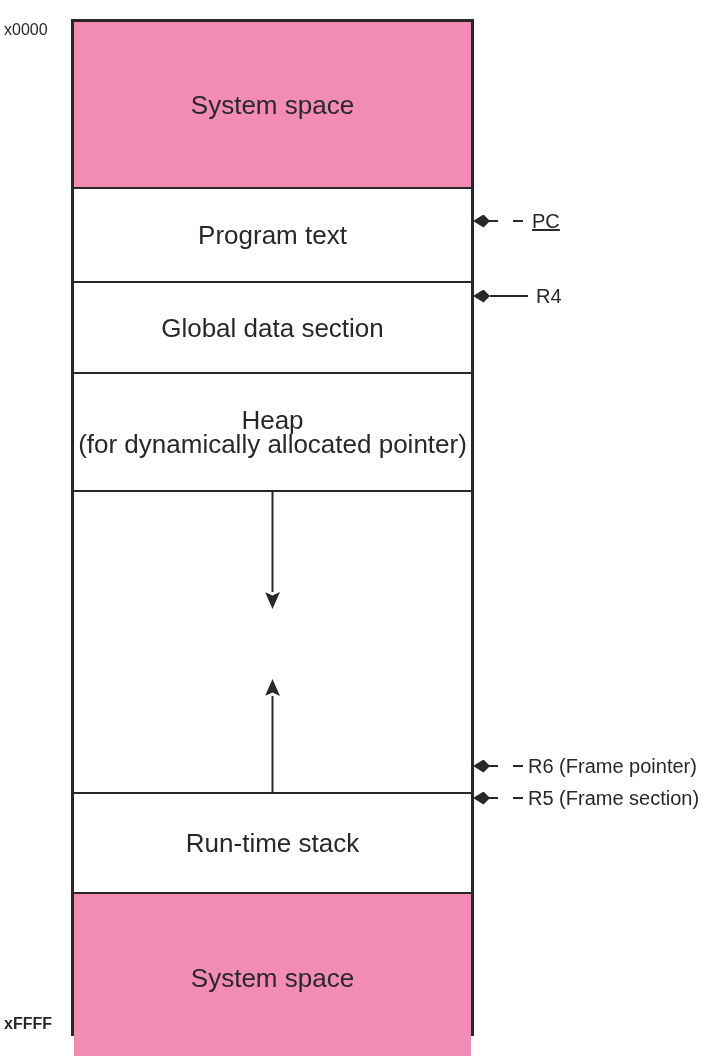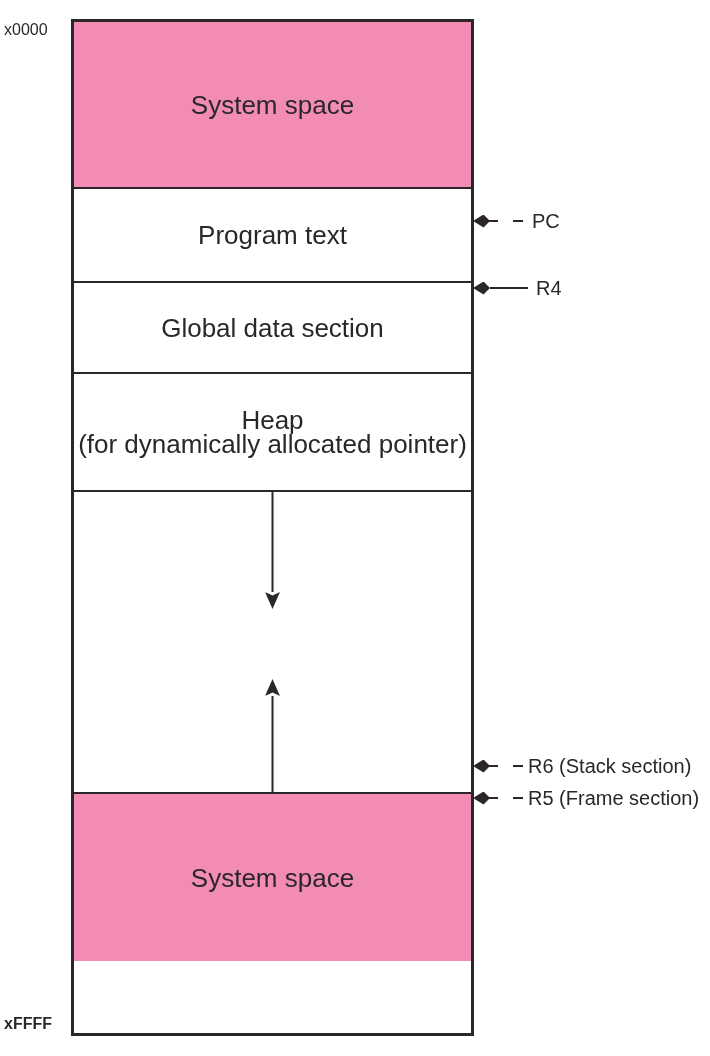--- a/index.html
+++ b/index.html
@@ -66,22 +66,22 @@
   .v-head.down-head{clip-path:polygon(0 0,50% 20%,100% 0,50% 100%);}
   .v-head.up-head{clip-path:polygon(50% 0,100% 100%,50% 80%,0 100%);}
 
   
   .pointer{
     position:absolute;left:473px;
     transform:translateY(-50%);
     display:flex;align-items:center;
     white-space:nowrap;
   }
-  .pointer-pc{top:221px;}
-  .pointer-r4{top:288px;}
+  .pointer-pc{top:221px;text-decoration:underline;}
+  .pointer-r4{top:296px;}
   .pointer-r6{top:766px;}
   .pointer-r5{top:798px;}
   .kite{
     width:17px;height:13px;background:var(--line);
     clip-path:polygon(0 50%,62% 0,100% 50%,62% 100%);
     flex:none;
   }
   .seg{height:2px;background:var(--line);flex:none;margin-left:-2px;}
   .seg-short{width:10px;}
   .seg-long{width:38px;margin-left:0;}
@@ -126,20 +126,23 @@
       <div class="v-arrow down">
         <div class="v-shaft down-shaft"></div>
         <div class="v-head down-head"></div>
       </div>
       <div class="v-arrow up">
         <div class="v-head up-head"></div>
         <div class="v-shaft up-shaft"></div>
       </div>
     </div>
 
+    <div class="sec h-stack">
+      <span class="sec-label">Run-time stack</span>
+    </div>
 
     <div class="sec pink h-sysbot last">
       <span class="sec-label">System space</span>
     </div>
 
   </div>
 
   <div class="pointer pointer-pc">
     <span class="kite"></span>
     <span class="seg seg-short"></span>
@@ -150,21 +153,21 @@
   <div class="pointer pointer-r4">
     <span class="kite"></span>
     <span class="seg seg-long"></span>
     <span class="pointer-label ml8">R4</span>
   </div>
 
   <div class="pointer pointer-r6">
     <span class="kite"></span>
     <span class="seg seg-short"></span>
     <span class="dash"></span>
-    <span class="pointer-label ml5">R6 (Stack section)</span>
+    <span class="pointer-label ml5">R6 (Frame pointer)</span>
   </div>
 
   <div class="pointer pointer-r5">
     <span class="kite"></span>
     <span class="seg seg-short"></span>
     <span class="dash"></span>
     <span class="pointer-label ml5">R5 (Frame section)</span>
   </div>
 
 </div>

